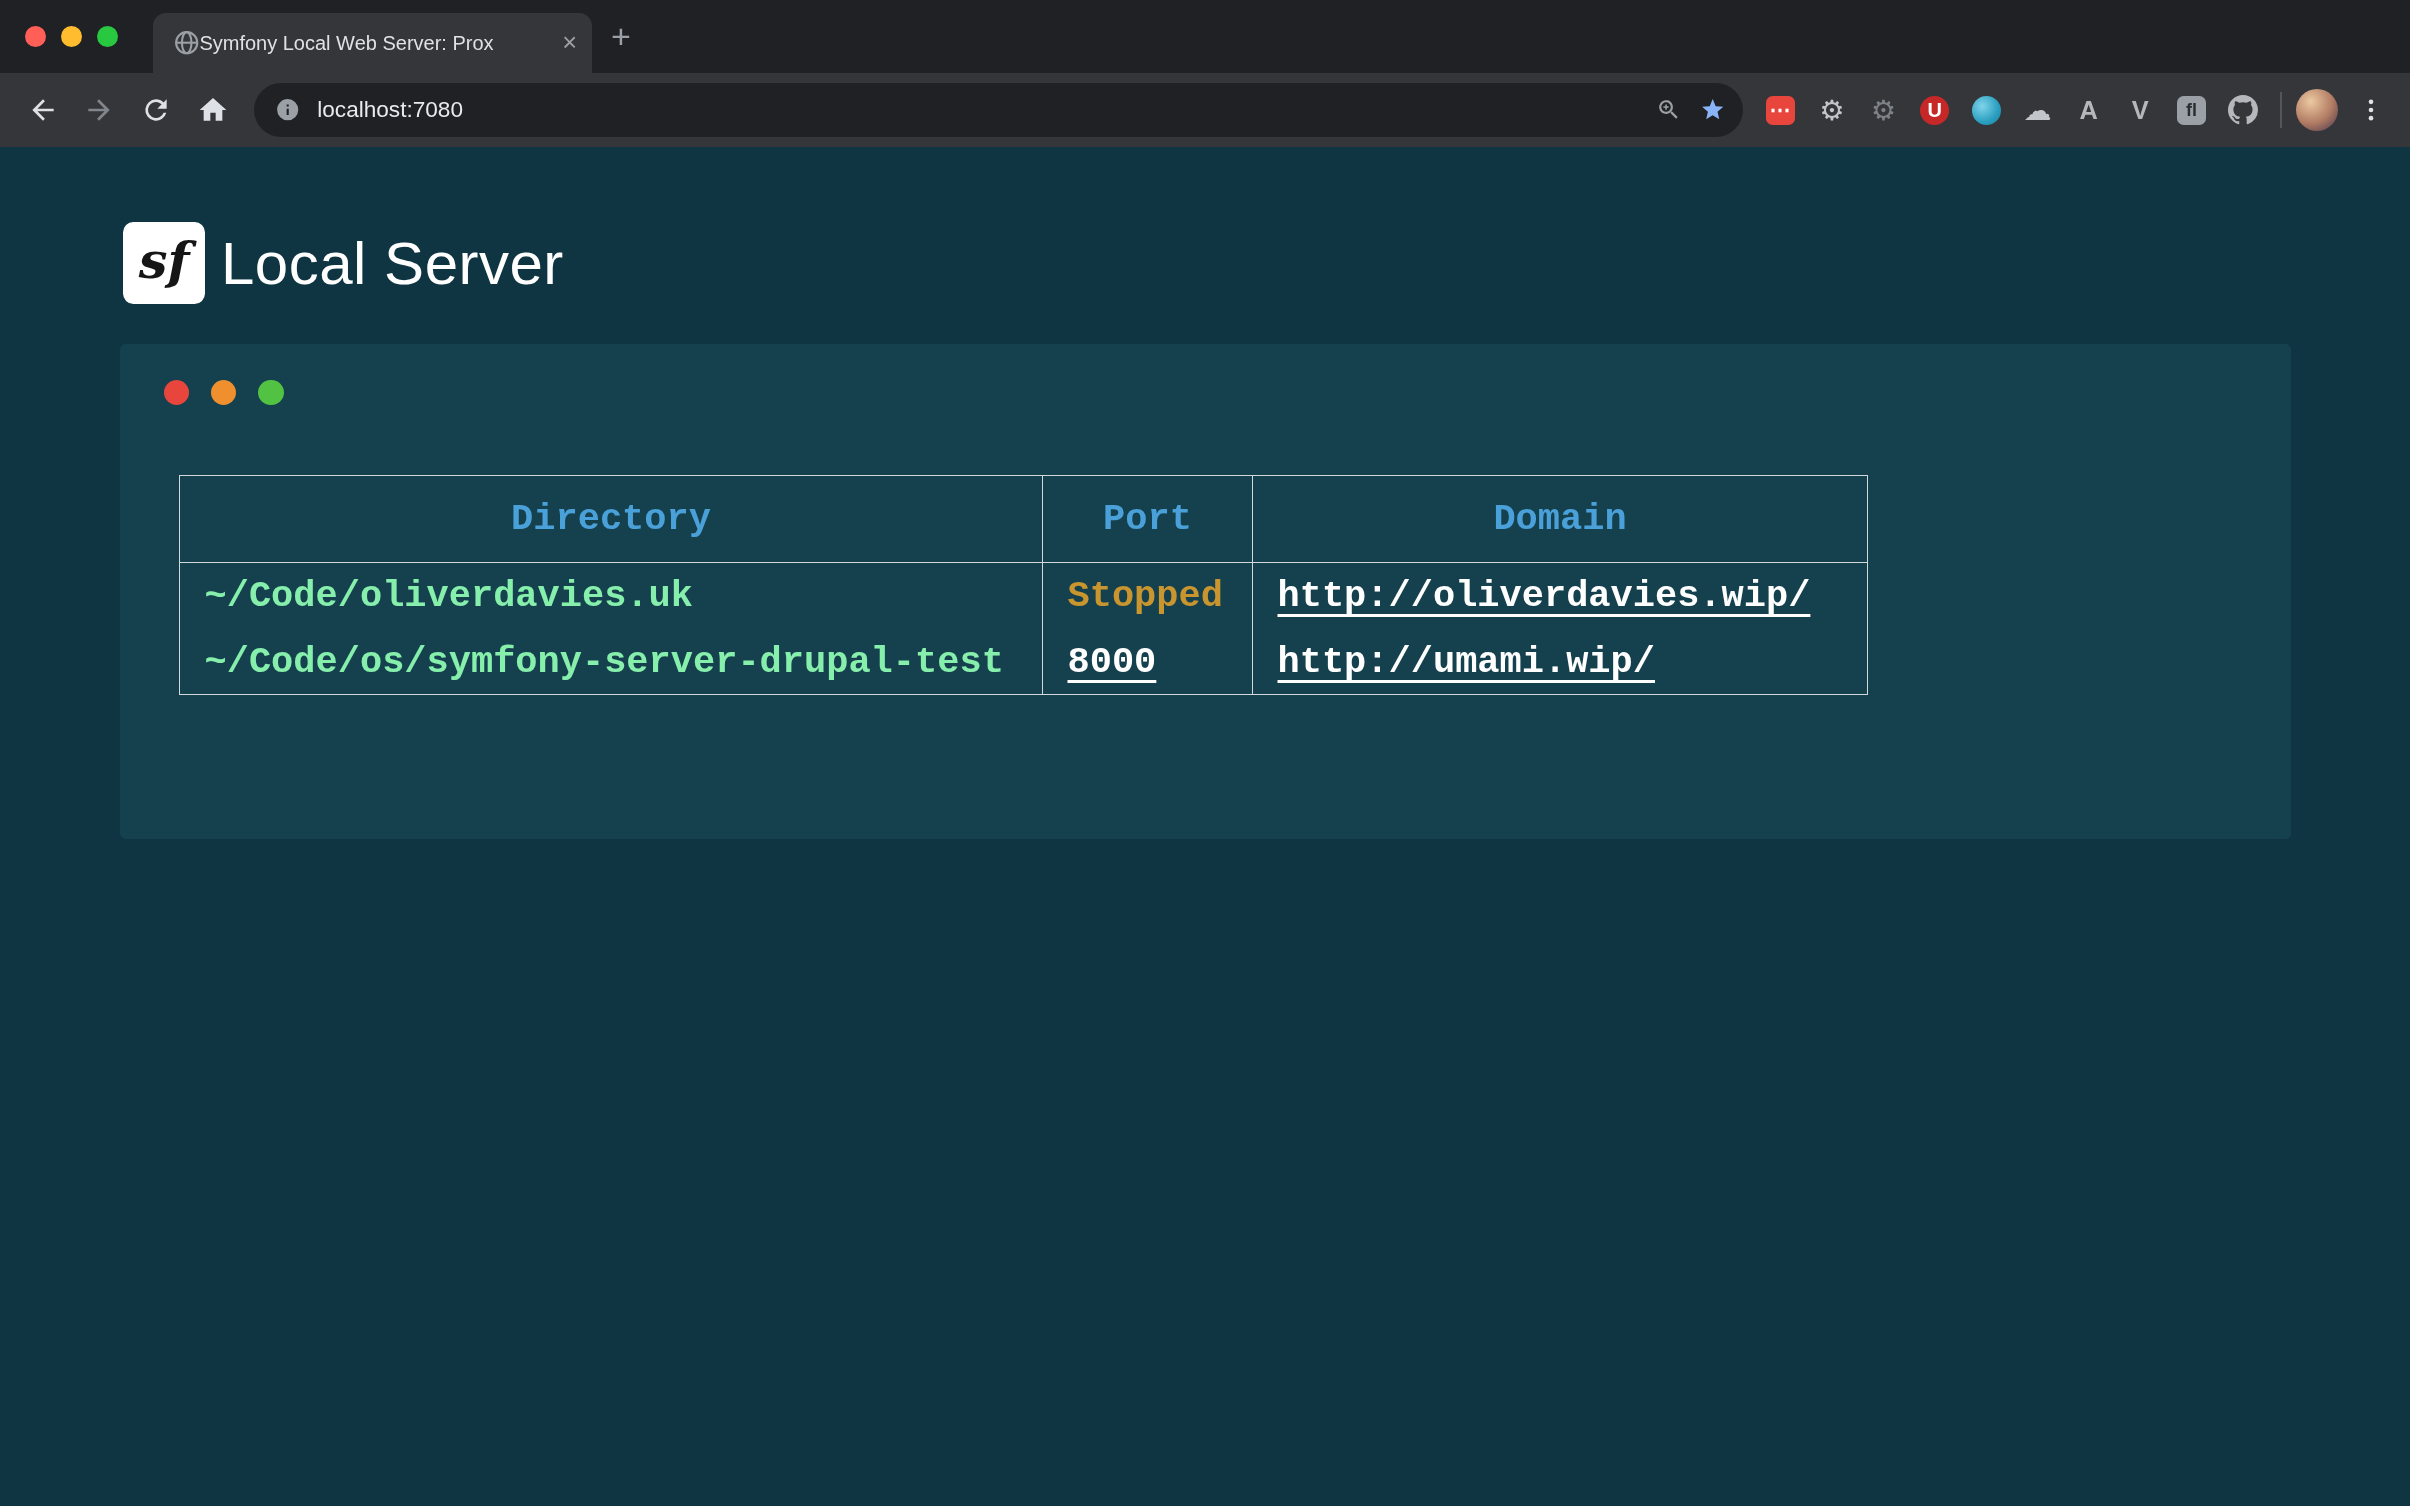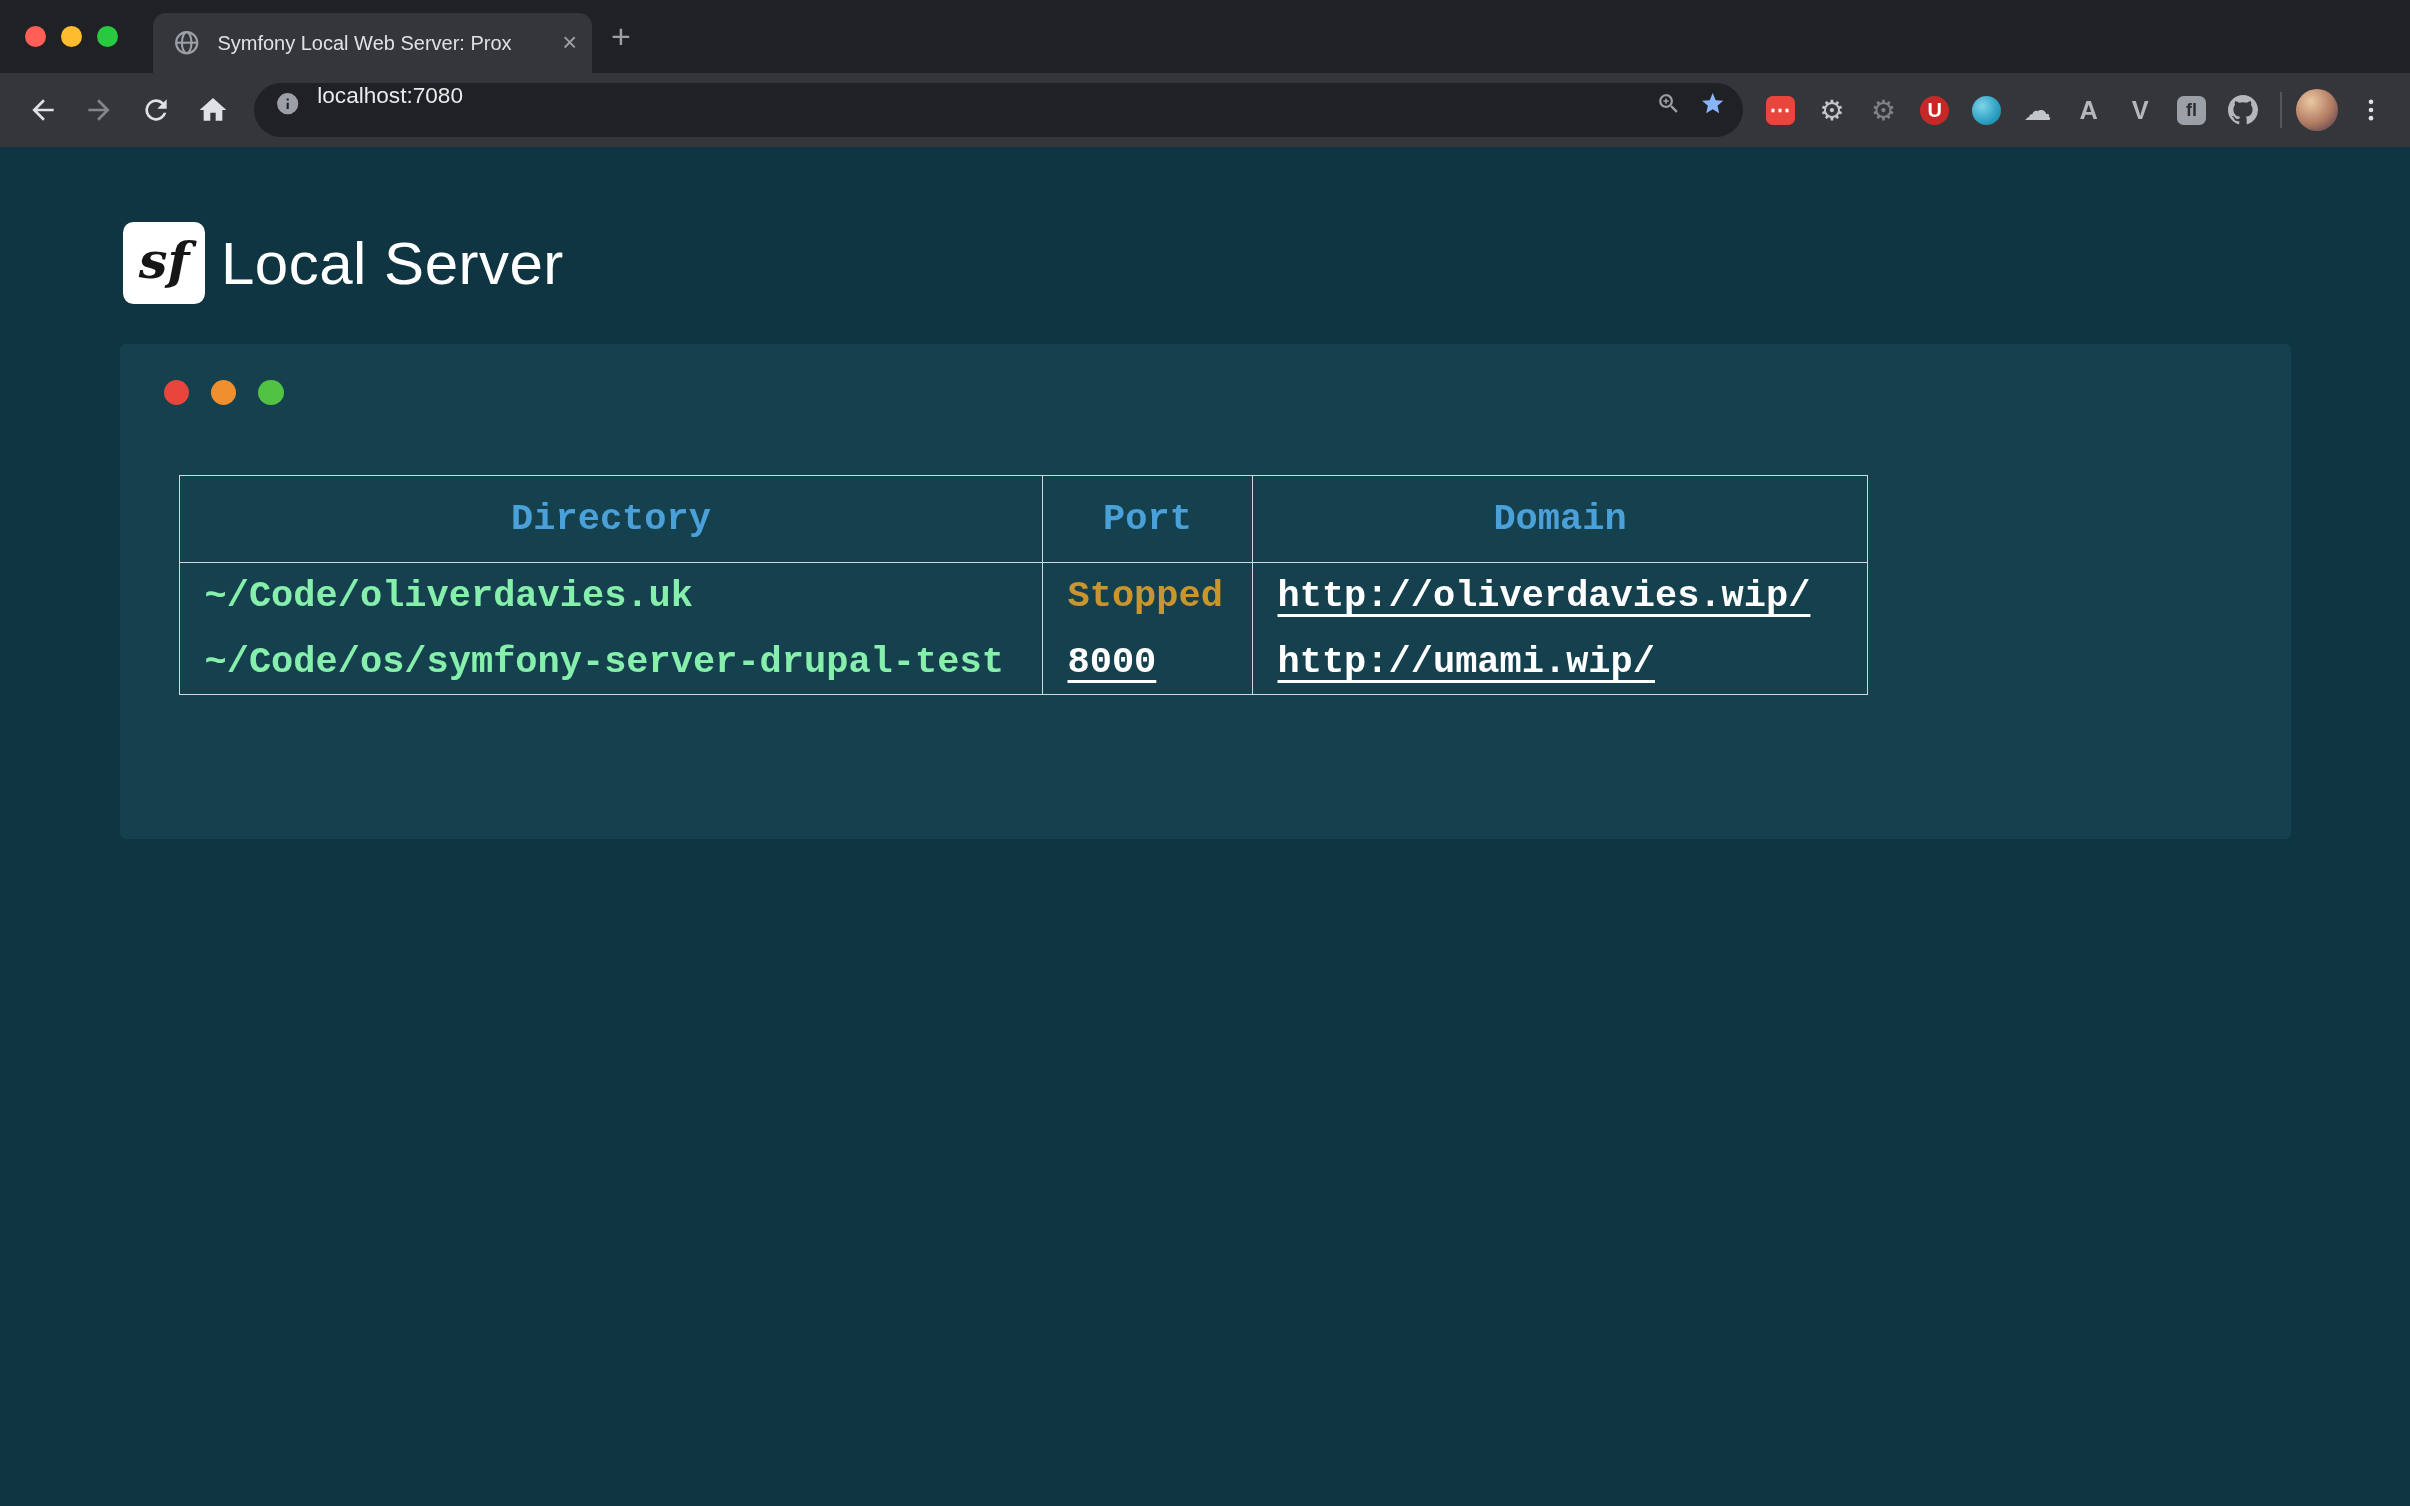--- a/index.html
+++ b/index.html
@@ -11,40 +11,40 @@
               display:flex; align-items:flex-end; }
   .traffic-lights { position:absolute; left:25.4px; top:0; height:73px;
                     display:flex; align-items:center; gap:15px; }
   .light { width:21px; height:21px; border-radius:50%; }
   .light.red    { background:#ff5f57; }
   .light.yellow { background:#febc2e; }
   .light.green  { background:#28c840; }
 
   .tab { margin-left:153px; width:439px; height:60px; background:#35363a;
          border-radius:13px 13px 0 0; display:flex; align-items:center;
-         padding:0 15px 0 21px; gap:18px; }
+         padding:0 15px 0 21px; gap:0; }
   .tab-favicon { width:25.4px; height:25.4px; flex:0 0 auto; }
   .tab-title { flex:1; font-size:20px; color:#dfe1e5; white-space:nowrap; overflow:hidden; }
   .tab-close { font-size:25.4px; line-height:1; color:#9aa0a6; cursor:default; }
   .new-tab { height:73px; display:flex; align-items:center; margin-left:19px;
              font-size:34px; color:#9aa0a6; }
 
   
   .toolbar { height:74px; background:#35363a; display:flex; align-items:center;
              padding:0 15px; gap:1.9px; }
   .nav-btn { width:55px; height:55px; border-radius:50%; display:flex;
              align-items:center; justify-content:center; flex:0 0 auto; }
   .nav-btn svg { width:32px; height:32px; }
   .ic-light { fill:#dee1e6; }
   .ic-dim   { fill:#80868b; }
   .ic-gray  { fill:#9aa0a6; }
   .ic-star  { fill:#8ab4f8; }
 
   .omnibox { flex:1; height:54px; background:#202124; border-radius:27px;
-             display:flex; align-items:flex-start; margin:0 11.3px; padding:0 9.4px 0 13px; gap:3.8px; }
+             display:flex; align-items:center; margin:0 11.3px; padding:0 9.4px 0 13px; gap:3.8px; }
   .box-btn { width:41px; height:41px; border-radius:50%; display:flex;
              align-items:center; justify-content:center; flex:0 0 auto; }
   .box-btn svg { width:25.4px; height:25.4px; }
   .url-text { flex:1; font-size:22.6px; color:#e8eaed; padding-left:5.6px;
               white-space:nowrap; overflow:hidden; }
 
   .extensions { display:flex; align-items:center; gap:10.4px; margin:0 3.8px; }
   .ext { width:41px; height:41px; display:flex; align-items:center;
          justify-content:center; flex:0 0 auto; }
   .ext-tile-red { width:29px; height:29px; background:#e8453c; border-radius:6.6px;

